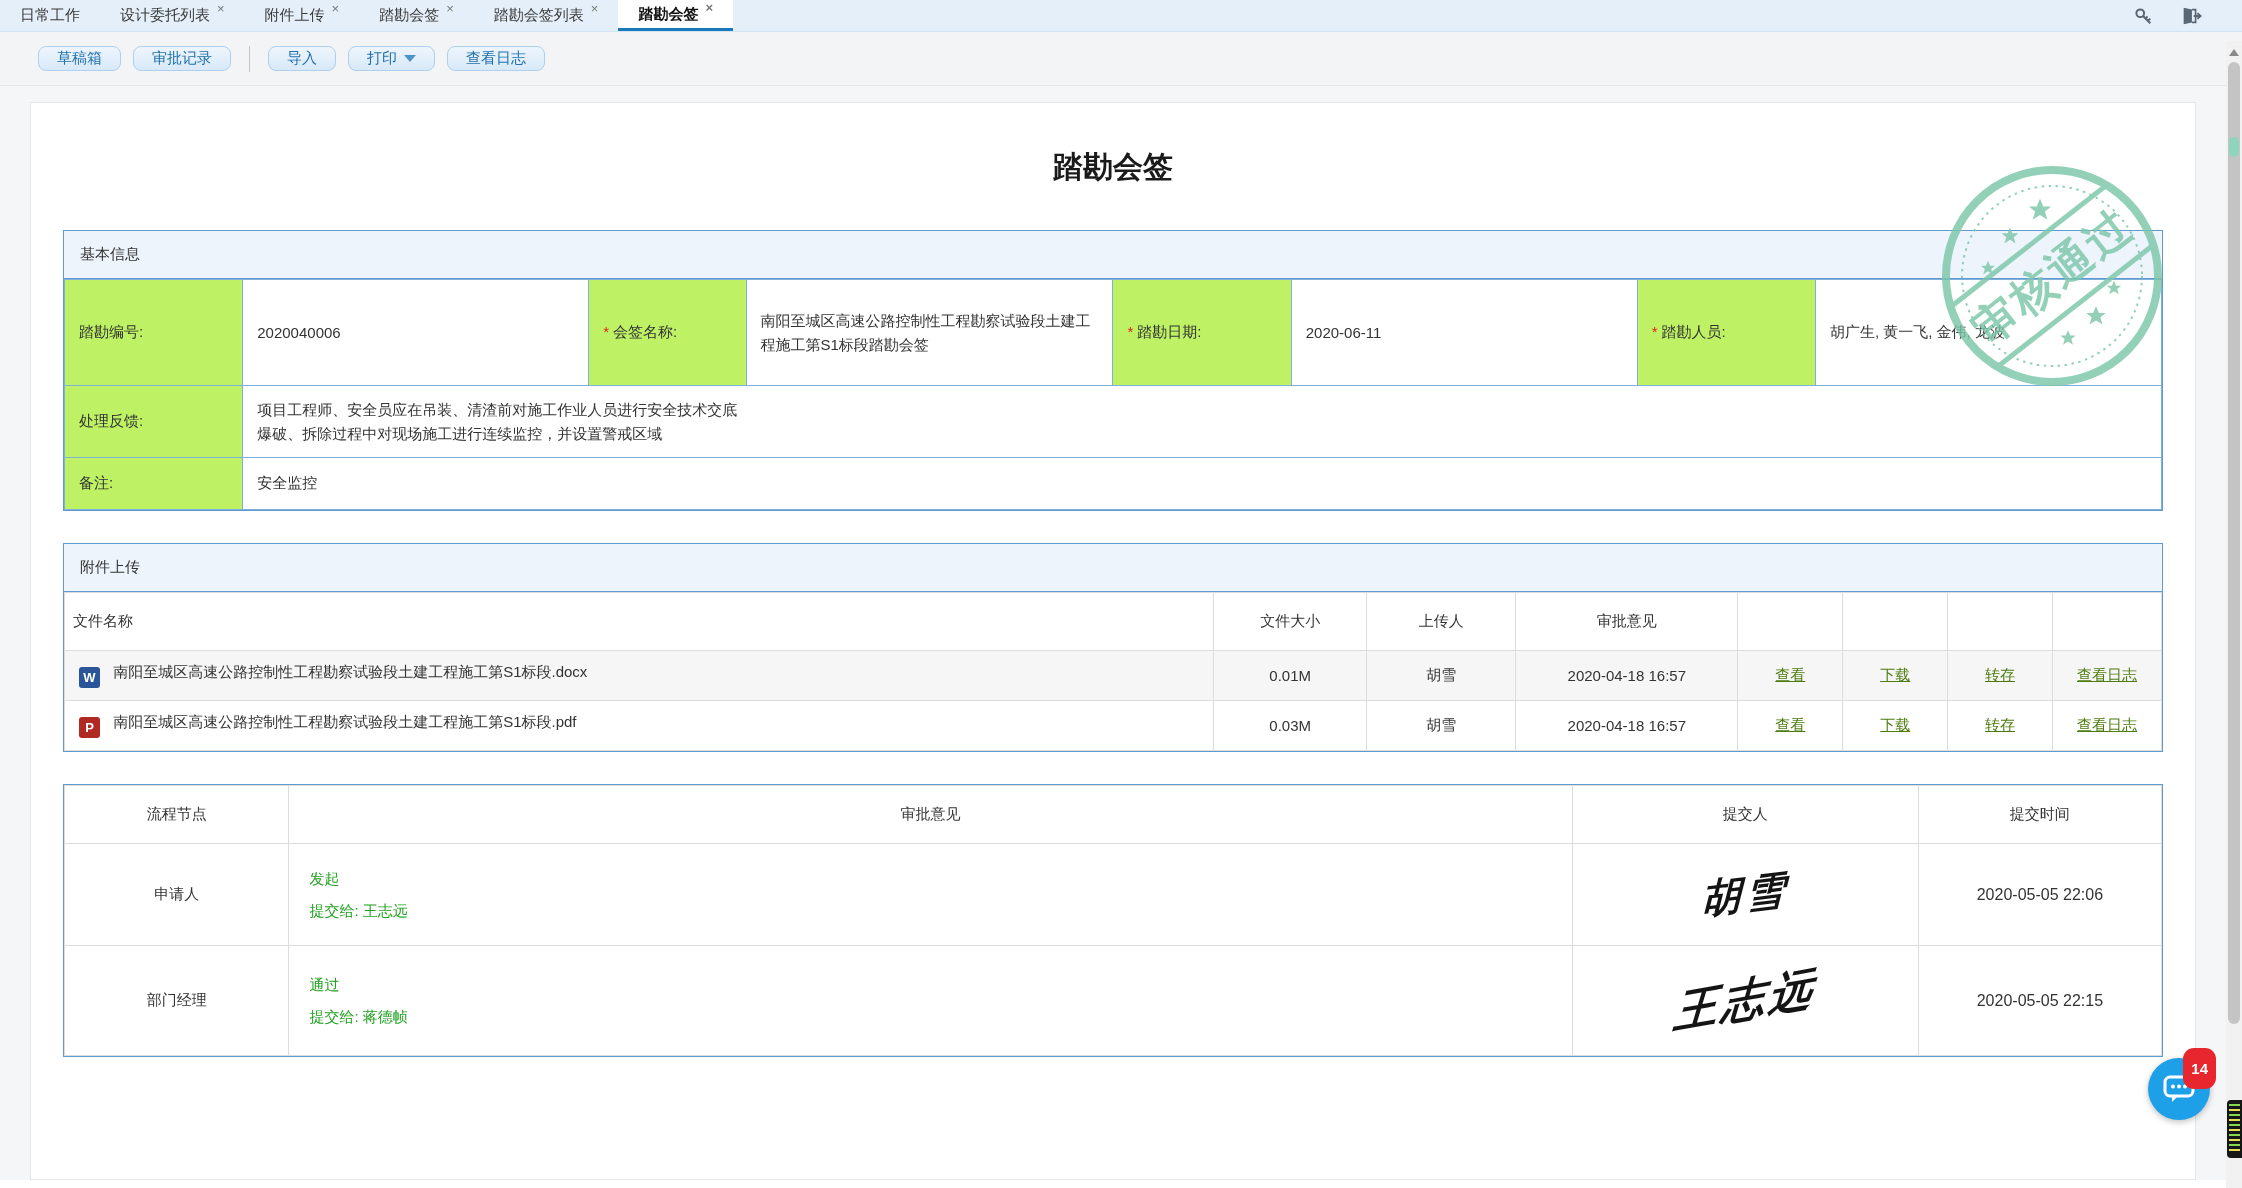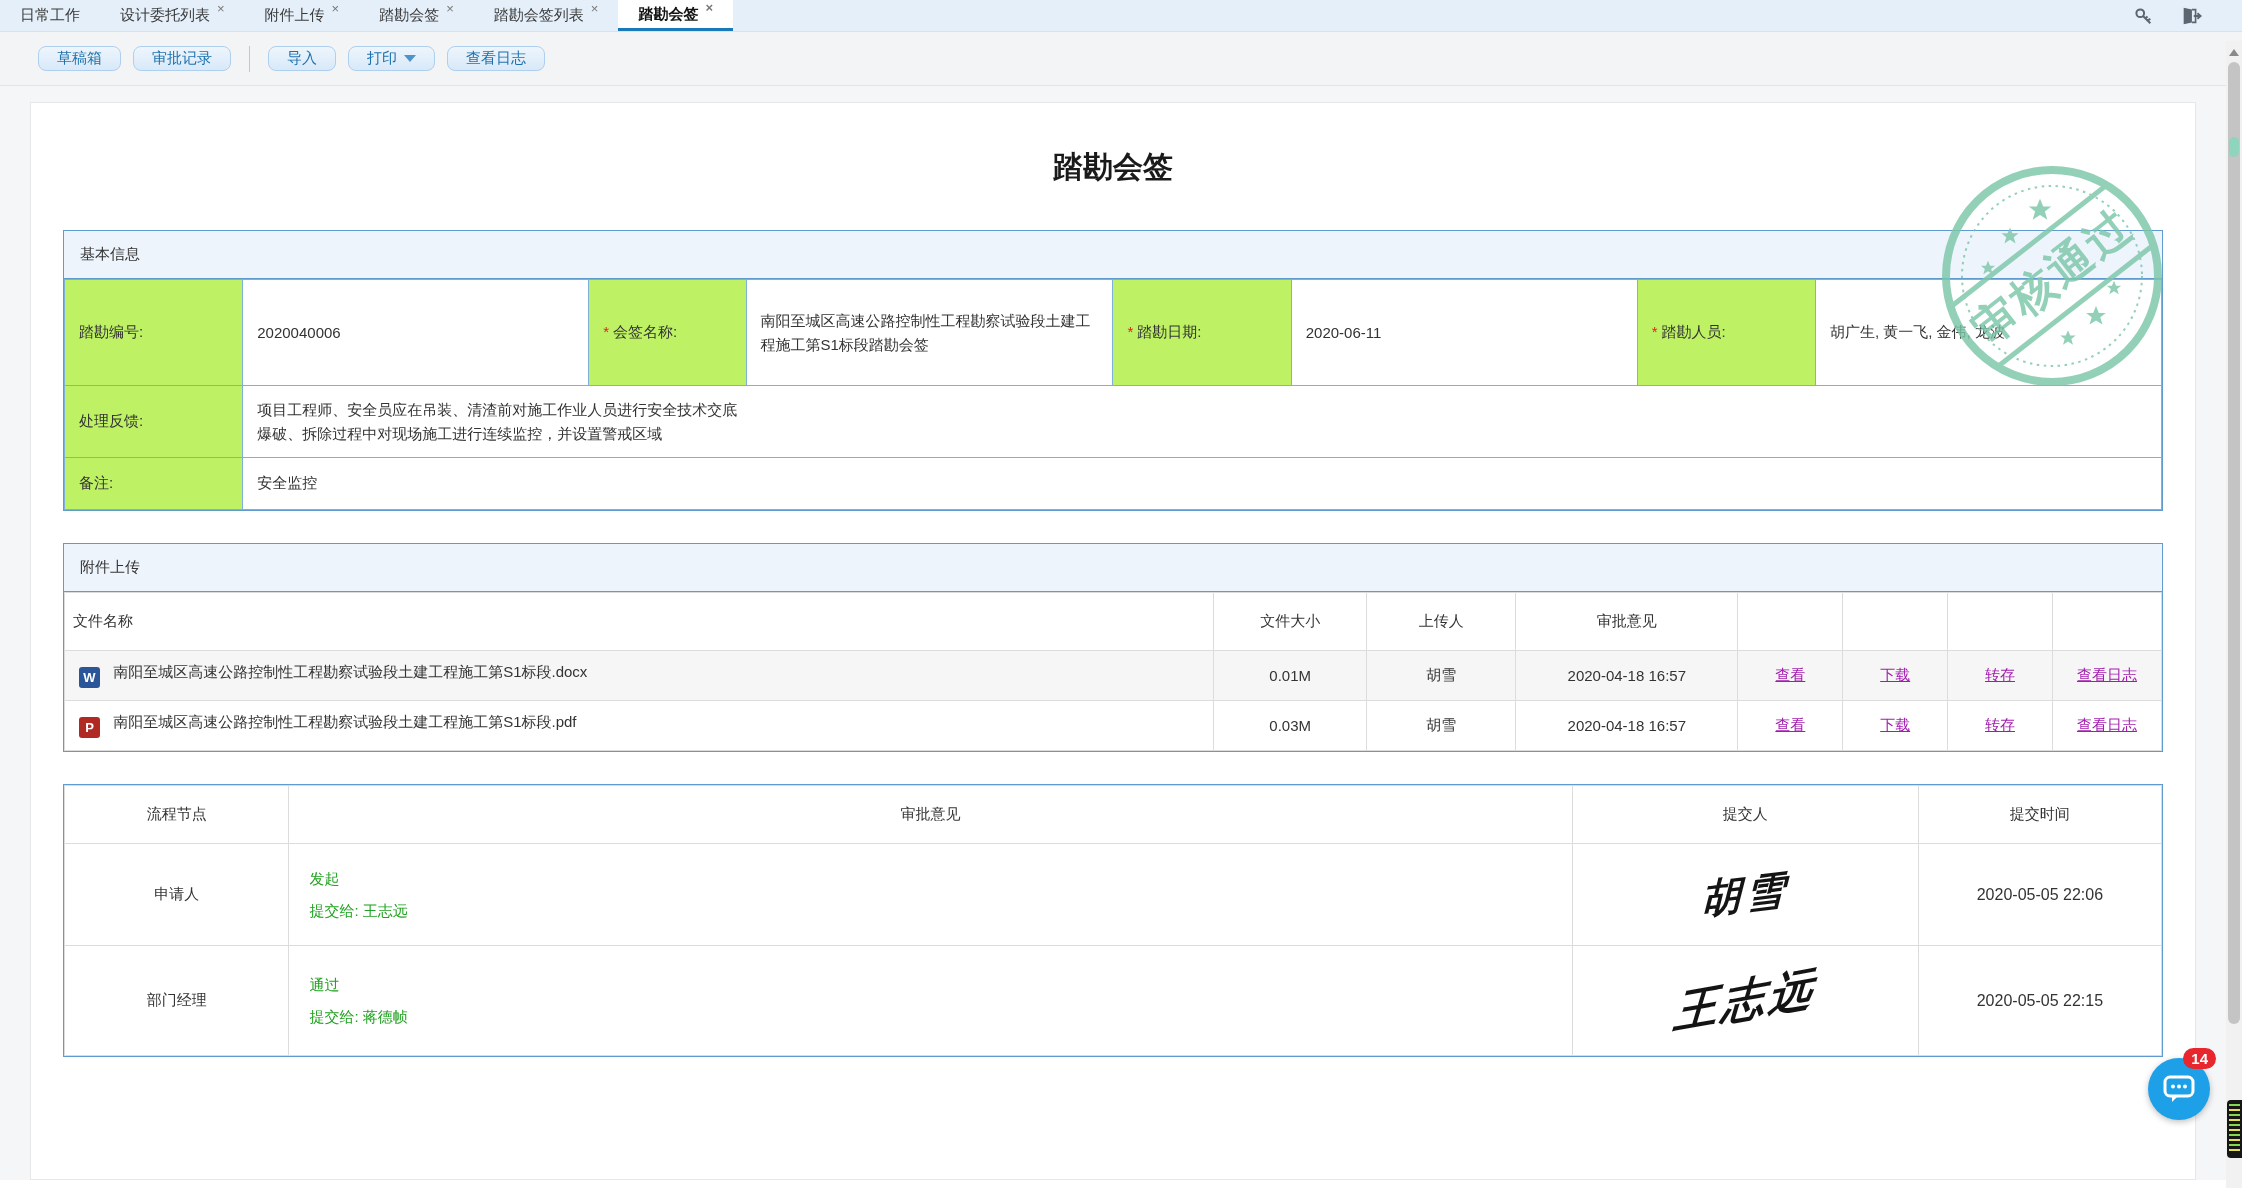--- a/index.html
+++ b/index.html
@@ -49,42 +49,42 @@
   .gtable td, .gtable th { border:1px solid #dcdcdc; padding:10px 12px; }
   .gtable th { height:58px; text-align:center; }
   .gtable th.left { text-align:left; padding-left:8px; }
   .att-row { height:50px; }
   .att-row td { text-align:center; }
   .att-row td.fname { text-align:left; padding-left:14px; }
   .att-row:nth-child(2) { background:#f6f6f6; }
   .ficon { display:inline-block; width:21px; height:21px; border-radius:3px; color:#fff;
     font-size:13px; font-weight:bold; text-align:center; line-height:21px; vertical-align:-5px; margin-right:9px; }
   .ficon.docx { background:#2a5699; } .ficon.pdf { background:#b02a23; } .ficon.xlsx { background:#1f7244; }
-  a.link { color:#a21caf; text-decoration:underline; cursor:pointer; font-size:15px; }
+  a.link { color:#4d7c0f; text-decoration:underline; cursor:pointer; font-size:15px; }
 
   .wf-row1 { height:102px; } .wf-row2 { height:110px; }
   .wf-node { text-align:center; }
   .wf-opinion { padding-left:20px !important; }
   .wf-opinion div { color:#21a121; line-height:2.1; font-size:15px; }
   .wf-sig { text-align:center; }
   .signature { display:inline-block; font-size:40px; font-weight:bold; font-style:italic;
     transform:rotate(-7deg) skewX(-8deg); color:#141414; letter-spacing:4px; }
   .signature.big { font-size:44px; transform:rotate(-10deg) skewX(-14deg); }
   .wf-time { text-align:center; font-size:16px; }
 
   
   .stamp { position:absolute; left:1905px; top:57px; width:232px; height:232px; opacity:.82;
     pointer-events:none; z-index:5; }
 
   
   .chat-fab { position:absolute; left:2148px; top:1058px; width:62px; height:62px; border-radius:50%;
     background:#1ea0e9; box-shadow:0 2px 6px rgba(0,0,0,.25); cursor:pointer; z-index:20;
     display:flex; align-items:center; justify-content:center; }
   .chat-badge { position:absolute; top:-10px; right:-6px; background:#e8262d; color:#fff; font-size:15px;
-    font-weight:bold; border-radius:11px; padding:1px 8px; line-height:19px; }
+    font-weight:bold; border-radius:11px; padding:11px 8px; line-height:19px; }
 
   
   .scrollbar { position:absolute; right:0; top:41px; bottom:0; width:16px; background:#f1f1f1; z-index:15; }
   .sb-arrow { width:0; height:0; border-left:5px solid transparent; border-right:5px solid transparent;
     border-bottom:7px solid #8a8a8a; margin:8px auto 6px; }
   .sb-thumb { width:12px; margin:0 auto; height:962px; background:#c4c4c4; border-radius:6px; }
   .sb-marker { position:absolute; top:96px; left:3px; width:10px; height:20px; border-radius:5px; background:#8fd4bc; }
 
   
   .stripe-widget { position:absolute; right:0; top:1100px; width:15px; height:58px; background:#161616;

